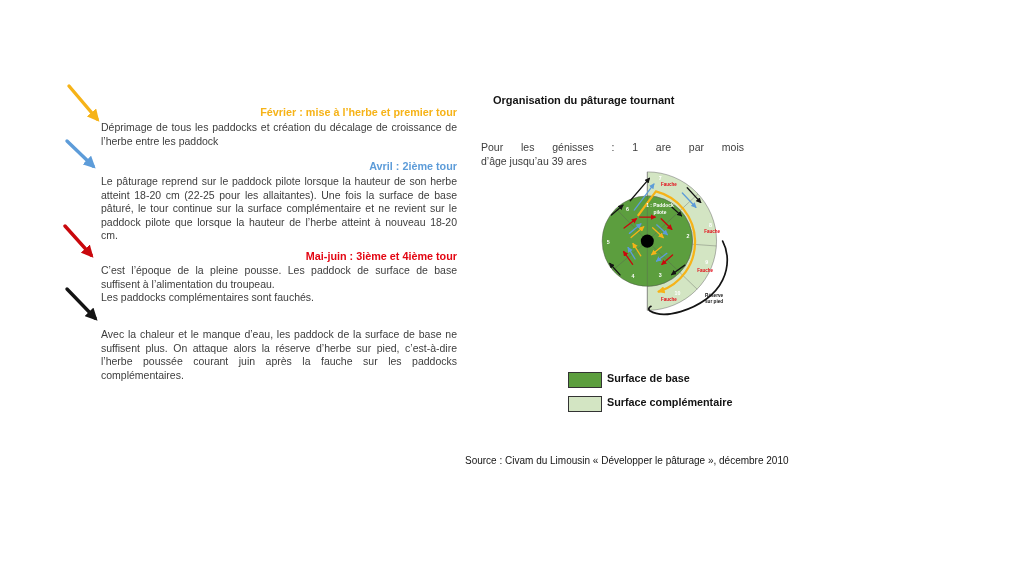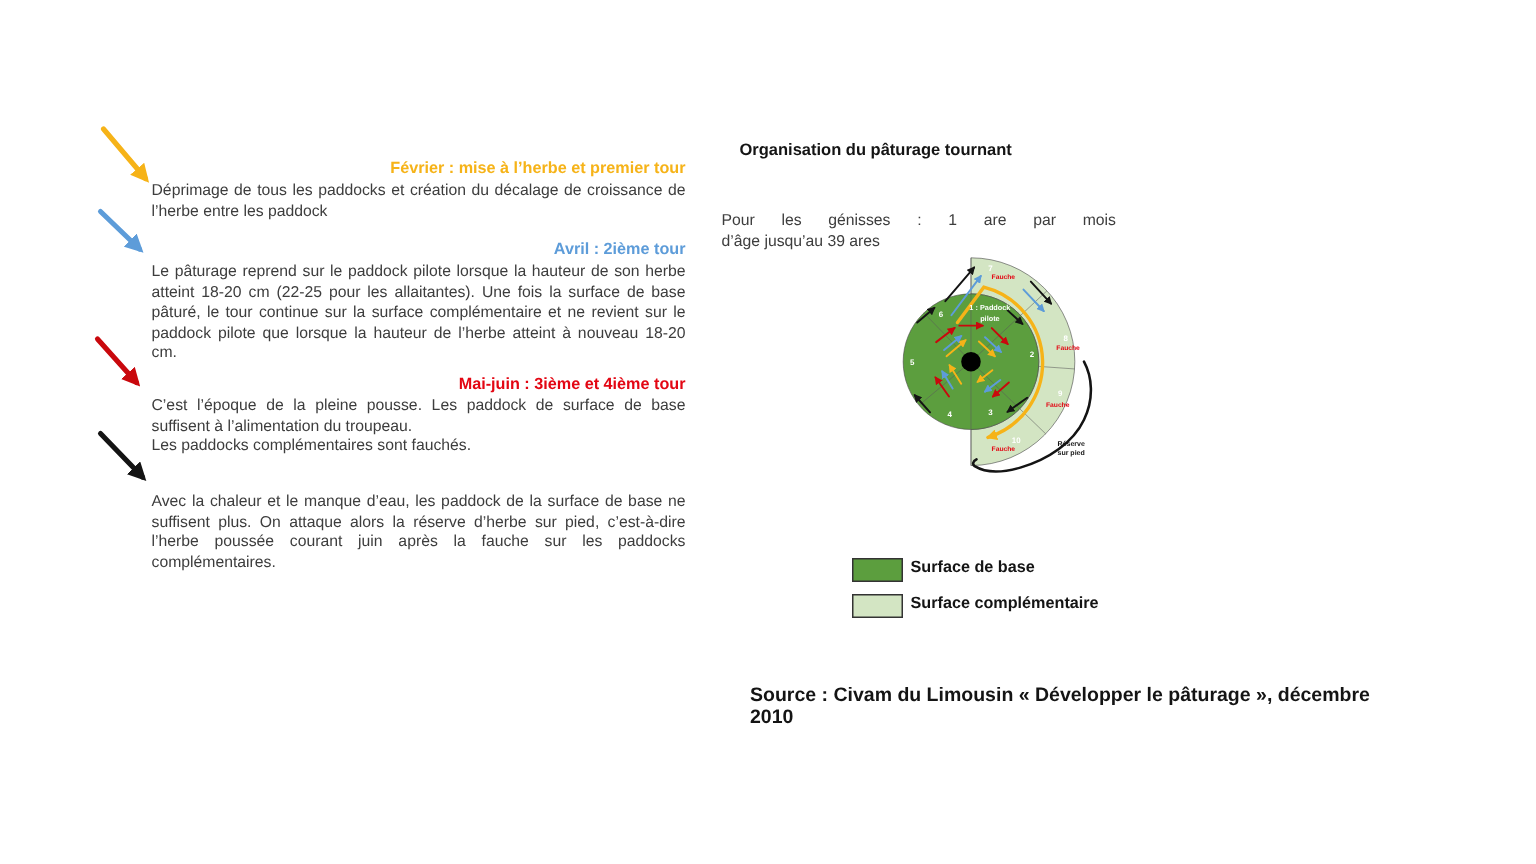--- a/index.html
+++ b/index.html
@@ -14,21 +14,21 @@
   .h-avr{color:var(--c-blue);}
   .h-mai{color:var(--c-fauche);}
   .h-juil{color:var(--c-dark);}
   .h-apres{color:var(--c-hgreen);}
   
   .r-title{position:absolute;left:481px;top:94px;width:260px;font-size:11px;font-weight:bold;color:var(--c-dark);margin-left:12px;}
   .r-line{position:absolute;left:481px;width:263px;font-size:10.5px;color:var(--c-text);}
   .stretch{text-align:justify;text-align-last:justify;}
   .legend-row{position:absolute;left:568px;height:16px;display:flex;}
   .legend-label{margin-left:5px;font-size:10.8px;font-weight:bold;color:var(--c-dark);}
-  .source{position:absolute;left:500px;top:455px;width:420px;font-size:13px;font-weight:bold;color:var(--c-dark);}
+  .source{position:absolute;left:465px;top:455px;width:420px;font-size:10px;font-weight:normal;color:var(--c-dark);}
   
   .fill-base{fill:var(--c-base);}
   .fill-comp{fill:var(--c-comp);}
   .outline{stroke:#4a4a4a;stroke-width:1;}
   .divider{stroke:#5a5a5a;stroke-width:0.9;}
   .sw-y{stroke:var(--c-yellow);}
   .sw-b{stroke:var(--c-blue);}
   .sw-r{stroke:var(--c-red);}
   .sw-k{stroke:var(--c-dark);}
   .mk-y{fill:var(--c-yellow);}

